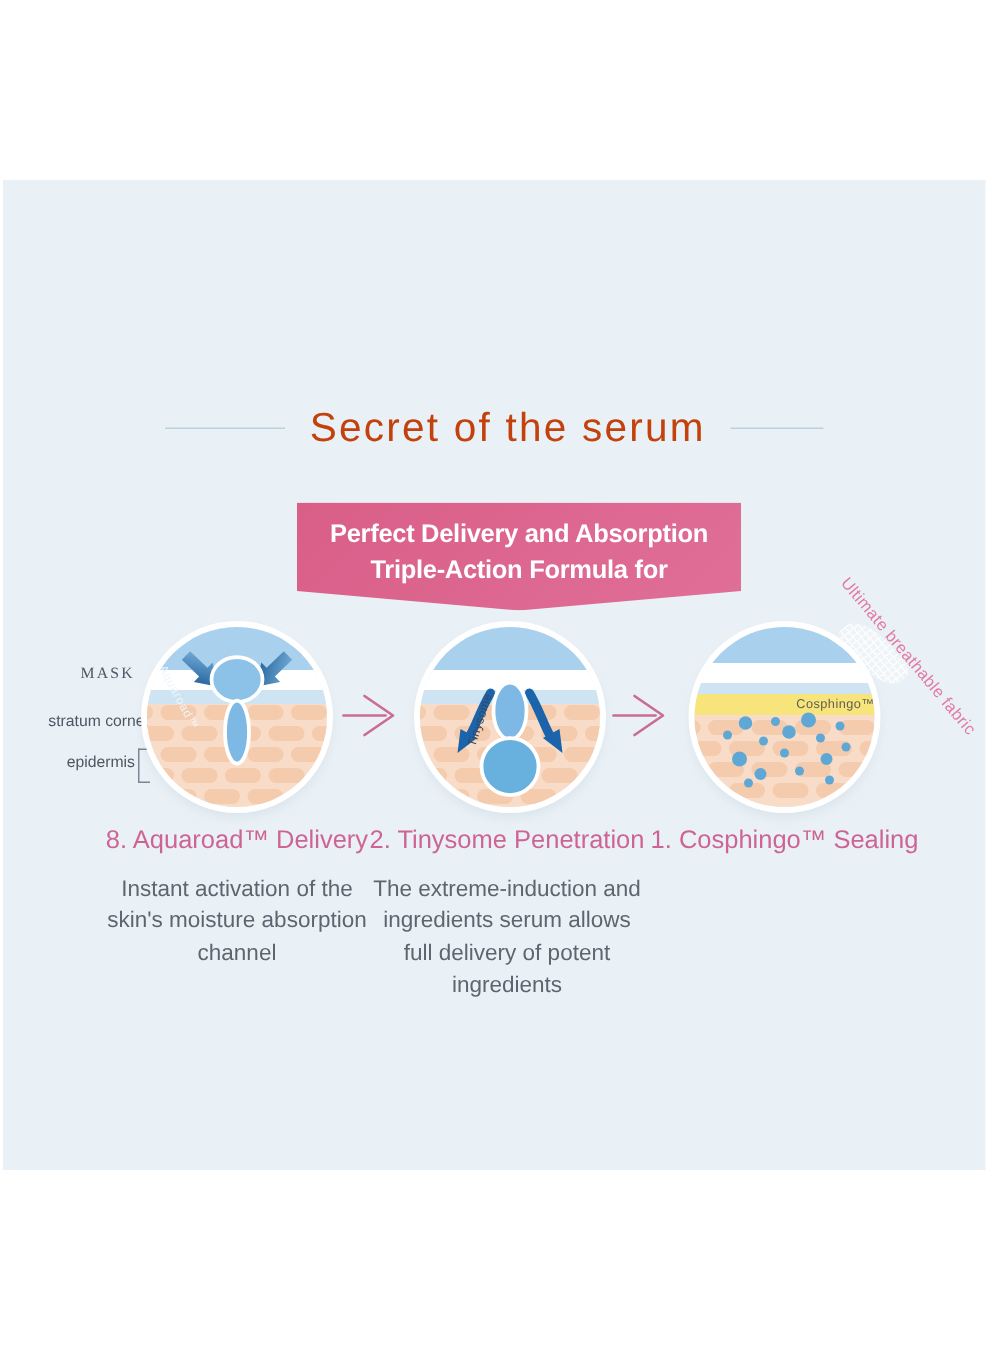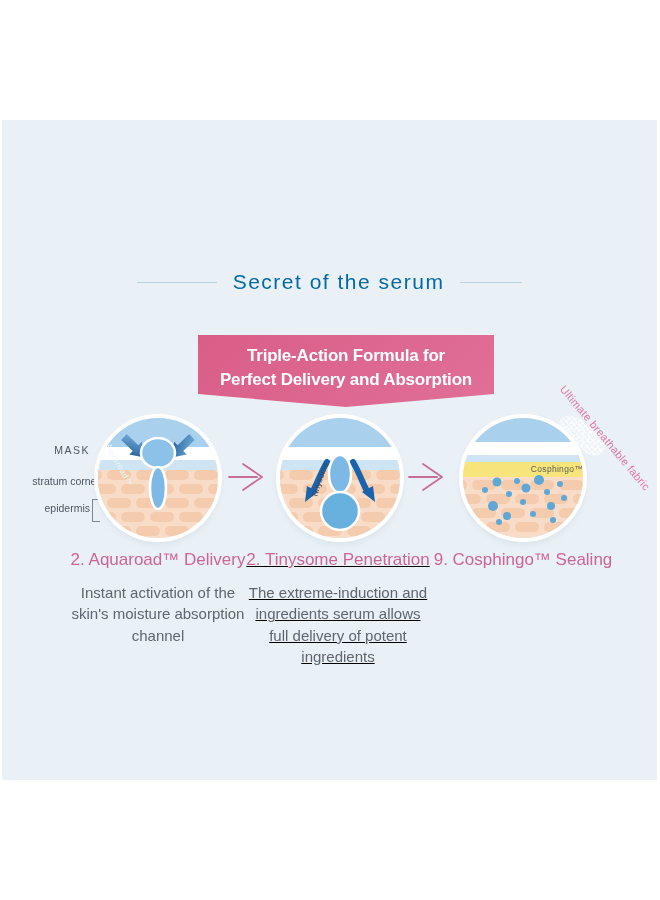--- a/index.html
+++ b/index.html
@@ -5,33 +5,33 @@
   html,body { margin:0; padding:0; }
   body { width:660px; height:900px; background:#ffffff; font-family:"Liberation Sans", sans-serif; }
   .page { position:relative; width:660px; height:900px; background:#ffffff; overflow:hidden; }
   .panel { position:absolute; left:2px; top:120px; width:655px; height:660px; background:#eaf1f6; }
 
   
   .title-row { position:absolute; top:150px; left:0; width:100%; display:flex; align-items:center; justify-content:center; gap:16px; }
   .title-rule { height:0; border-top:1.5px solid #b9d3de; }
   .title-rule.left { width:80px; }
   .title-rule.right { width:62px; }
-  .page-title { margin:0; font-size:21px; font-weight:400; color:#0369a1; letter-spacing:1.5px; }
+  .page-title { margin:0; font-size:27px; font-weight:400; color:#c2410c; letter-spacing:1.5px; }
 
   
   .banner { position:absolute; left:196px; top:215px; width:296px; height:72px;
             background:linear-gradient(135deg,#d95e88,#e06f97);
             clip-path:polygon(0 0,100% 0,100% 82%,50% 100%,0 82%);
             text-align:center; color:#ffffff; font-weight:700; font-size:17px; line-height:24px;
             letter-spacing:-0.2px; padding-top:0; box-sizing:border-box; }
   .banner-inner { padding-top:9px; }
 
   
   .skin-label { position:absolute; left:0; width:88px; text-align:right; color:#4c5763; font-size:10.5px; }
-  .lbl-mask { top:324px; letter-spacing:1.5px; }
+  .lbl-mask { top:324px; letter-spacing:1.5px;font-family:Liberation Serif, serif; }
   .lbl-sc   { top:355px;padding-left:21px; }
   .lbl-epi  { top:382px; }
   .epi-bracket { position:absolute; left:90px; top:379px; width:7px; height:21px;
                  border:1.2px solid #7a8794; border-right:none; }
 
   
   .skin-circle { position:absolute; top:298px; width:120px; height:120px; border-radius:50%;
                  overflow:hidden; box-shadow:0 0 0 4px #ffffff, 0 4px 10px rgba(100,140,170,.22); }
   .circle-1 { left:96px;
     background:linear-gradient(180deg,#a9d1ee 0 24%,#ffffff 24% 35%,#cfe4f3 35% 43%,#f9dcc7 43% 100%); }
@@ -58,41 +58,41 @@
   .fabric-mesh { position:absolute; left:573px; top:288px; width:52px; height:24px;
                  transform:rotate(50deg); transform-origin:0 0; opacity:.85;
                  border-radius:60% 20% 60% 20%;
                  background-color:rgba(255,255,255,.25);
                  background-image:repeating-linear-gradient(0deg, rgba(255,255,255,.95) 0 1px, rgba(255,255,255,0) 1px 4px),
                                   repeating-linear-gradient(90deg, rgba(255,255,255,.95) 0 1px, rgba(255,255,255,0) 1px 4px); }
 
   
   .step { position:absolute; top:430px; text-align:center; }
   .step-1 { left:51px;  width:210px; }
-  .step-2 { left:231px; width:210px;text-decoration:underline; }
+  .step-2 { left:231px; width:210px; }
   .step-3 { left:421px; width:200px; }
   .step-heading { font-size:17px; color:#ce6496; margin:0 0 6px 0; font-weight:400; }
   .step-desc { font-size:15px; color:#5d6670; line-height:1.42; margin:12px; }
 </style>
 </head>
 <body>
 
 <div class="page">
   <div class="panel">
 
     <div class="title-row">
       <span class="title-rule left"></span>
       <h1 class="page-title">Secret of the serum</h1>
       <span class="title-rule right"></span>
     </div>
 
     <div class="banner">
       <div class="banner-inner">
+        <div>Perfect Delivery and Absorption</div>
         <div>Triple-Action Formula for</div>
-        <div>Perfect Delivery and Absorption</div>
       </div>
     </div>
 
     <div class="skin-label lbl-mask">MASK</div>
     <div class="skin-label lbl-sc">stratum corneum</div>
     <div class="skin-label lbl-epi">epidermis</div>
     <div class="epi-bracket"></div>
 
     <div class="skin-circle circle-1">
       <svg id="cells1" viewBox="0 0 120 120">
@@ -244,25 +244,25 @@
     </svg>
     <svg class="conn-arrow conn-2" viewBox="0 0 42 32">
       <path d="M3,16 H31" fill="none" stroke="#c96d93" stroke-width="1.8" stroke-linecap="round"></path>
       <path d="M17,3 L36,16 L17,29" fill="none" stroke="#c96d93" stroke-width="1.8" stroke-linecap="round" stroke-linejoin="round"></path>
     </svg>
 
     <div class="fabric-mesh"></div>
     <div class="fabric-note">Ultimate breathable fabric</div>
 
     <div class="step step-1">
-      <h2 class="step-heading">2. Aquaroad™ Delivery</h2>
+      <h2 class="step-heading">8. Aquaroad™ Delivery</h2>
       <p class="step-desc">Instant activation of the skin's moisture absorption channel</p>
     </div>
     <div class="step step-2">
       <h2 class="step-heading">2. Tinysome Penetration</h2>
       <p class="step-desc">The extreme-induction and ingredients serum allows full delivery of potent ingredients</p>
     </div>
     <div class="step step-3">
-      <h2 class="step-heading">9. Cosphingo™ Sealing</h2>
+      <h2 class="step-heading">1. Cosphingo™ Sealing</h2>
     </div>
 
   </div>
 </div>
 
 </body></html>

